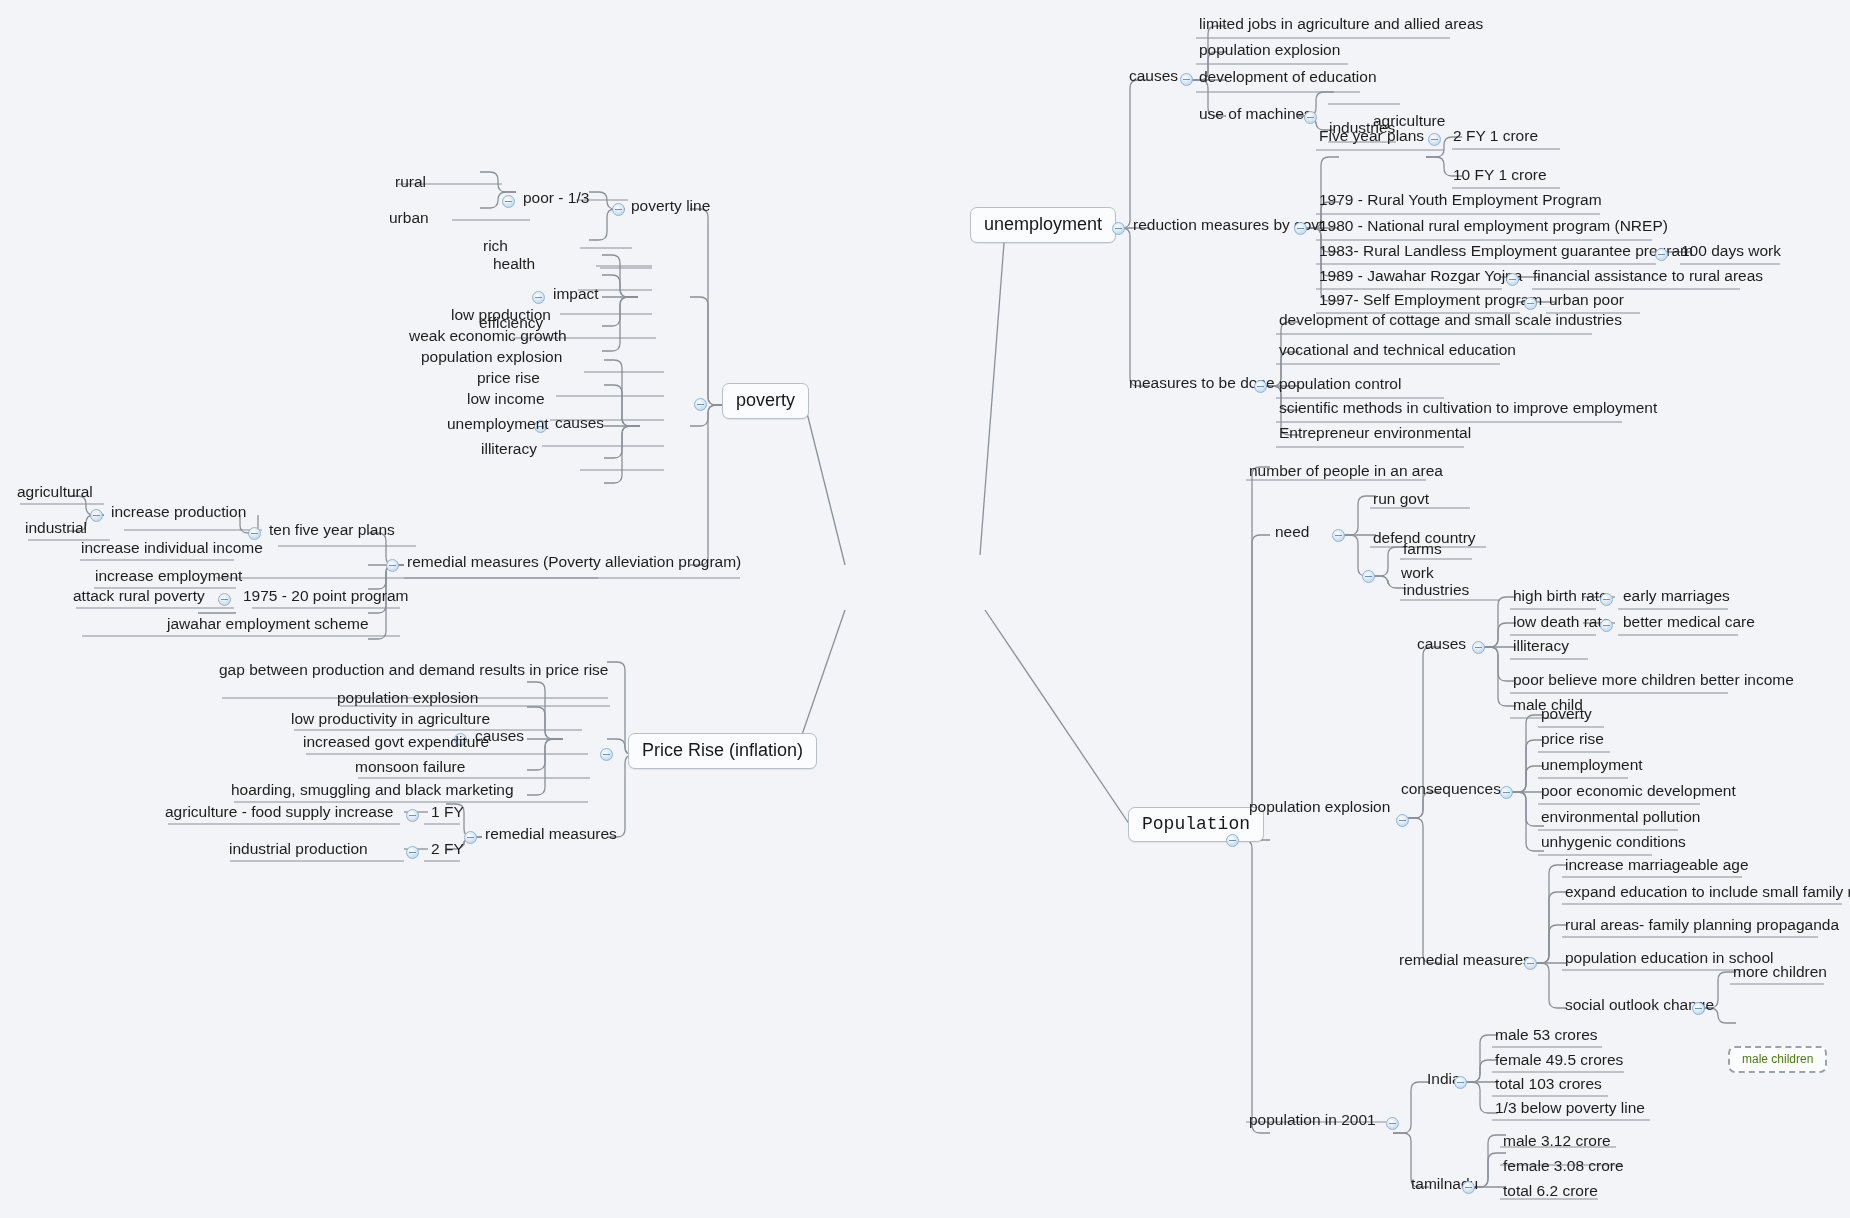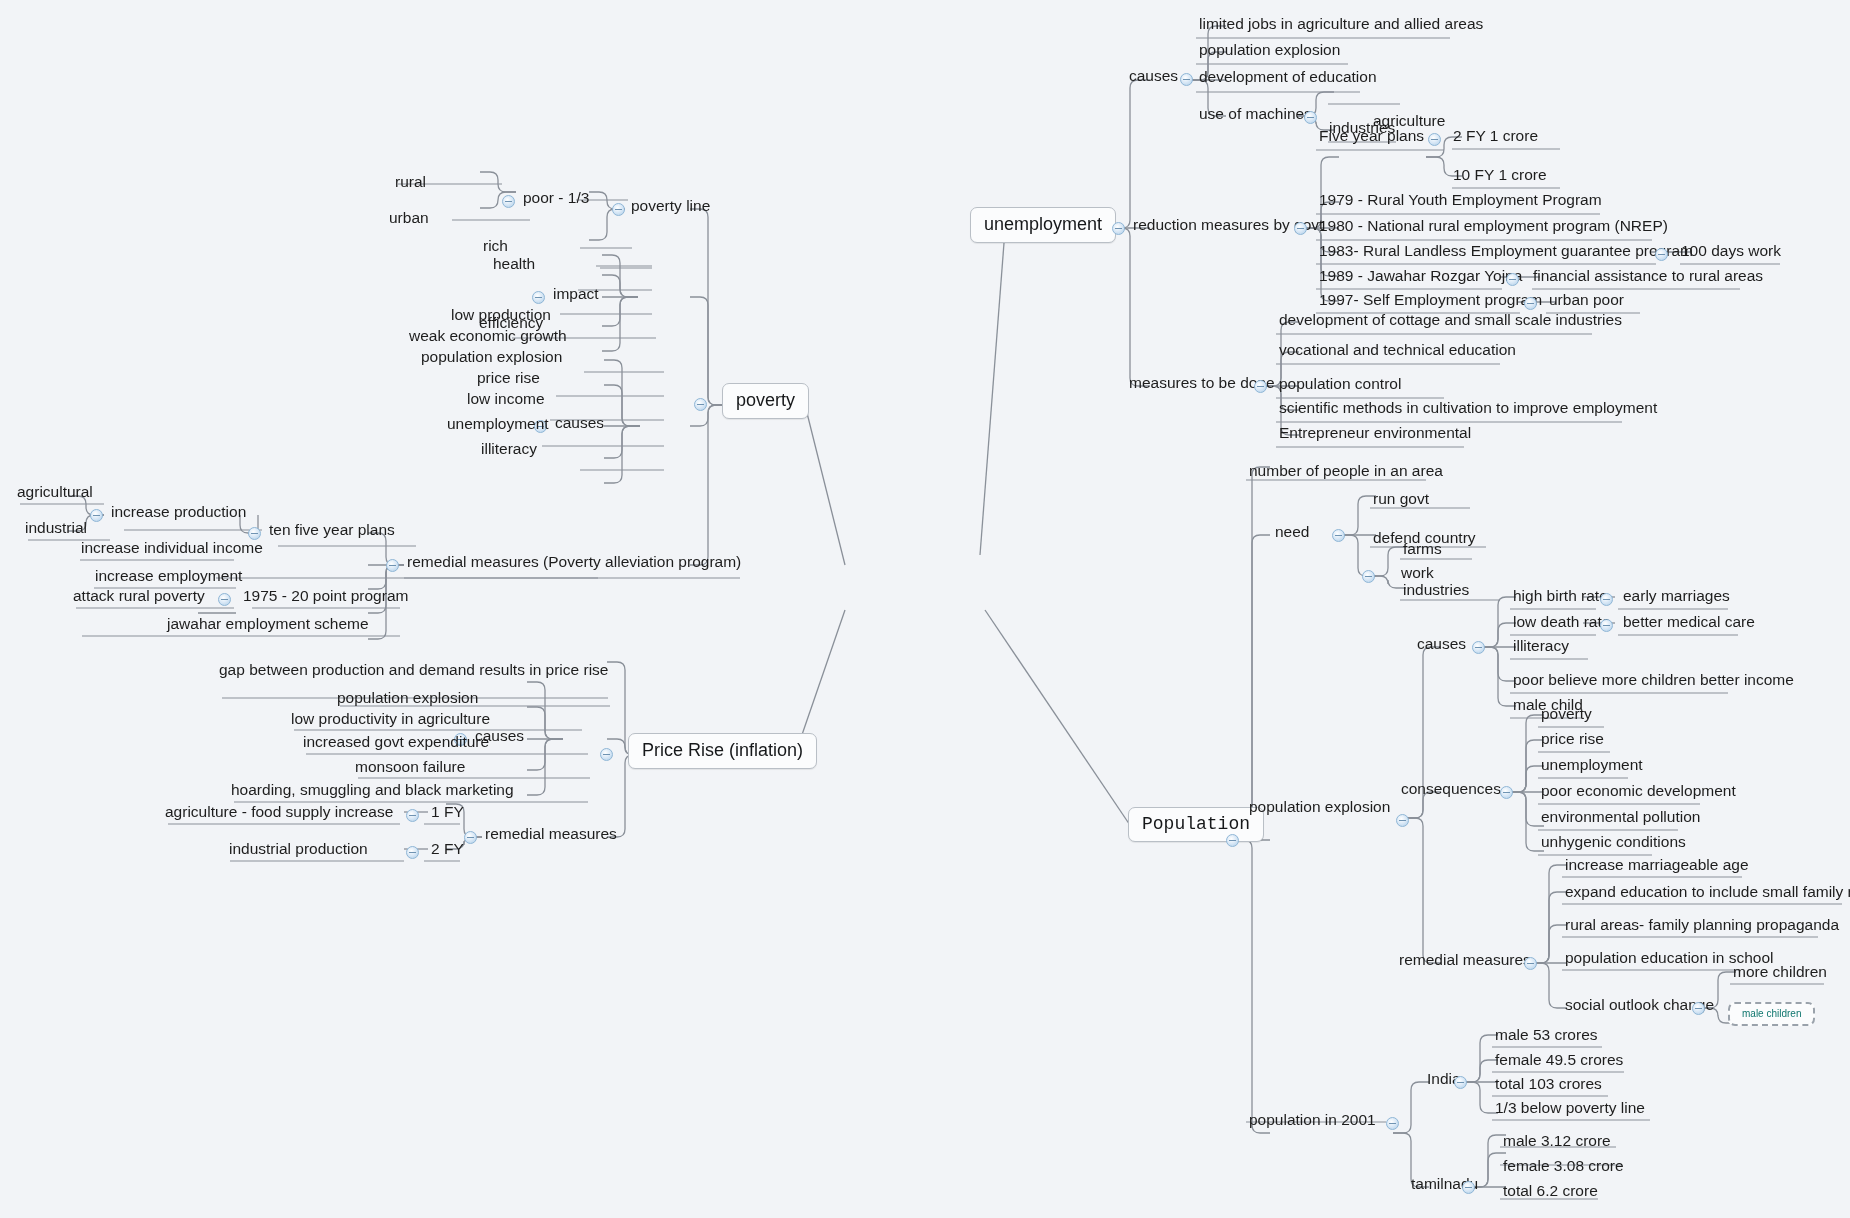--- a/index.html
+++ b/index.html
@@ -54,23 +54,24 @@
     white-space:nowrap;
   }
 
   
   .dashed{
     position:absolute;
     border:2px dashed #9aa2ab;
     border-radius:7px;
     background:#fbfcfd;
     padding:4px 12px 5px 12px;
-    font-size:10px;
-    color:#0f766e;
+    font-size:12px;
+    color:#4d7c0f;
     white-space:nowrap;
+    margin-top:44px;
   }
 
   
   .toggle{
     position:absolute;
     width:13px;height:13px;
     border-radius:50%;
     background:radial-gradient(circle at 40% 35%, #ffffff 0%, #dceaf7 45%, #aecde8 100%);
     border:1px solid #8fb6d6;
     box-sizing:border-box;

